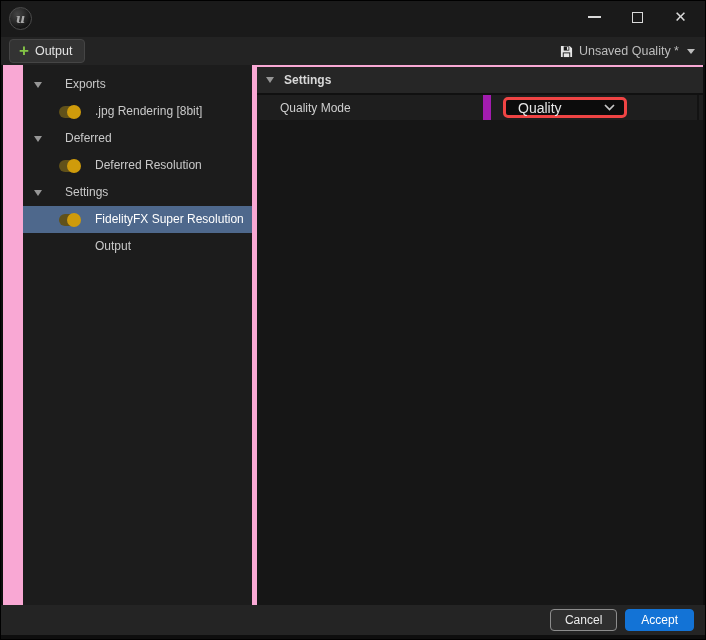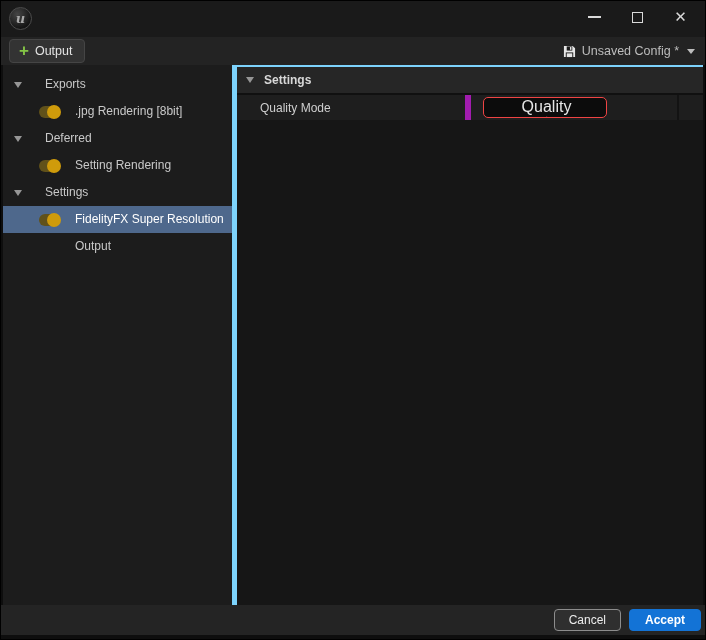--- a/index.html
+++ b/index.html
@@ -31,58 +31,58 @@
     position:absolute; left:8px; top:2px; height:24px;
     background:#333333; border:1px solid #454545; border-radius:4px;
     display:flex; align-items:center; gap:6px; padding:0 12px 0 9px;
     color:#e3e3e3; font-size:12.5px;
   }
   .plus { color:var(--plus_green,#84c446); font-size:17px; font-weight:bold; line-height:17px; margin-top:-1px; }
   .config-area { position:absolute; right:10px; top:0; height:28px; display:flex; align-items:center; gap:6px; color:#bdbdbd; font-size:12.5px; }
   .caret-down { width:0; height:0; border-left:4px solid transparent; border-right:4px solid transparent; border-top:5px solid #bdbdbd; margin-left:2px; }
 
   
-  .main { position:absolute; top:64px; left:2px; right:2px; bottom:34px; background:#7dd3fc; display:flex; }
+  .main { position:absolute; top:64px; left:2px; right:2px; bottom:34px; background:#f9a8d4; display:flex;padding-left:20px; }
 
   .sidebar { width:229px; background:#1c1c1c; padding-top:6px; overflow:hidden; }
   .tree-row { position:relative; height:27px; }
   .tree-row.selected { background:var(--selection,#4e688c); }
   .tri {
     position:absolute; left:11px; top:11px; width:0; height:0;
     border-left:4.5px solid transparent; border-right:4.5px solid transparent;
     border-top:6px solid #969696;
   }
   .cat-label { position:absolute; left:42px; top:0; line-height:27px; font-size:12px; color:#c9c9c9; white-space:nowrap; }
   .toggle { position:absolute; left:36px; top:8px; width:21px; height:12px; border-radius:6px; background:var(--toggle_track,#60511a); }
   .toggle .knob { position:absolute; right:-1px; top:-1px; width:14px; height:14px; border-radius:50%; background:var(--toggle_knob,#cf9b0b); }
   .item-label { position:absolute; left:72px; top:0; line-height:27px; font-size:12px; color:#c9c9c9; white-space:nowrap; }
   .selected .item-label { color:#ffffff; }
 
   .details { flex:1; margin-left:5px; margin-top:2px; background:#161616; }
   .details-header { position:relative; height:26px; background:#262626; }
   .details-header .tri { left:9px; top:10px; }
   .details-header-label { position:absolute; left:27px; top:0; line-height:26px; font-size:12px; font-weight:bold; color:#d8d8d8; }
   .prop-row { display:flex; height:27px; background:#1e1e1e; border-top:2px solid #101010; }
-  .prop-label-cell { width:234px; border-right:6px solid #a21caf; display:flex; align-items:center; padding-left:23px; font-size:12px; color:#cfcfcf; }
+  .prop-label-cell { width:234px; border-right:8px solid #a21caf; display:flex; align-items:center; padding-left:23px; font-size:12px; color:#cfcfcf; }
   .prop-value-cell { width:208px; border-right:2px solid #131313; display:flex; align-items:center; padding-left:12px; }
   .prop-tail-cell { flex:1; }
   .dropdown {
-    width:124px; height:21px; background:#0c0c0c; border:1px solid #ef4444; border-radius:5px;
+    width:124px; height:21px; background:#0c0c0c; border:3px solid #ef4444; border-radius:5px;
     display:flex; align-items:center; justify-content:space-between;
-    padding:0 9px 0 12px; color:#e6e6e6; font-size:16px;flex-direction:column;
+    padding:0 9px 0 12px; color:#e6e6e6; font-size:14px;
   }
 
   
   .footer {
     position:absolute; left:0; right:0; bottom:4px; height:30px; background:#242424;
-    display:flex; align-items:center; justify-content:flex-end; gap:8px; padding:0 4px;
+    display:flex; align-items:center; justify-content:flex-end; gap:8px; padding:0 11px;
   }
   .btn { height:22px; border-radius:4px; font-size:12px; display:flex; align-items:center; }
   .btn-cancel { background:#2f2f2f; border:1px solid #8d8d8d; color:#ececec; padding:0 14px; }
-  .btn-accept { background:var(--accent,#1373d6); border:1px solid var(--accent,#1373d6); color:#ffffff; font-weight:bold; padding:0 15px; }
+  .btn-accept { background:var(--accent,#1373d6); border:1px solid var(--accent,#1373d6); color:#ffffff; font-weight:normal; padding:0 15px; }
 
   svg { display:block; }
 </style>
 </head>
 <body>
 
 <div class="window">
 
   <div class="titlebar">
     <div class="logo">u</div>
@@ -105,21 +105,21 @@
       <span>Output</span>
     </div>
     <div class="config-area">
       <svg width="13" height="13" viewBox="0 0 14 14">
         <path d="M1 1 h9.5 L13 3.5 V13 H1 Z" fill="#e6e6e6"></path>
         <rect x="4" y="1.5" width="6" height="4.5" fill="#1a1a1a"></rect>
         <rect x="7.5" y="2.2" width="1.6" height="3" fill="#e6e6e6"></rect>
         <rect x="3" y="8" width="8" height="5" fill="#1a1a1a"></rect>
         <rect x="4" y="9" width="6" height="4" fill="#e6e6e6"></rect>
       </svg>
-      <span>Unsaved Config *</span>
+      <span>Unsaved Quality *</span>
       <span class="caret-down"></span>
     </div>
   </div>
 
   <div class="main">
 
     <div class="sidebar">
       <div class="tree-row">
         <span class="tri"></span>
         <span class="cat-label">Exports</span>
@@ -131,21 +131,21 @@
         <span class="item-label">.jpg Rendering [8bit]</span>
       </div>
       <div class="tree-row">
         <span class="tri"></span>
         <span class="cat-label">Deferred</span>
       </div>
       <div class="tree-row">
         <span class="toggle">
             <span class="knob"></span>
           </span>
-        <span class="item-label">Setting Rendering</span>
+        <span class="item-label">Deferred Resolution</span>
       </div>
       <div class="tree-row">
         <span class="tri"></span>
         <span class="cat-label">Settings</span>
       </div>
       <div class="tree-row selected">
         <span class="toggle">
             <span class="knob"></span>
           </span>
         <span class="item-label">FidelityFX Super Resolution</span>

